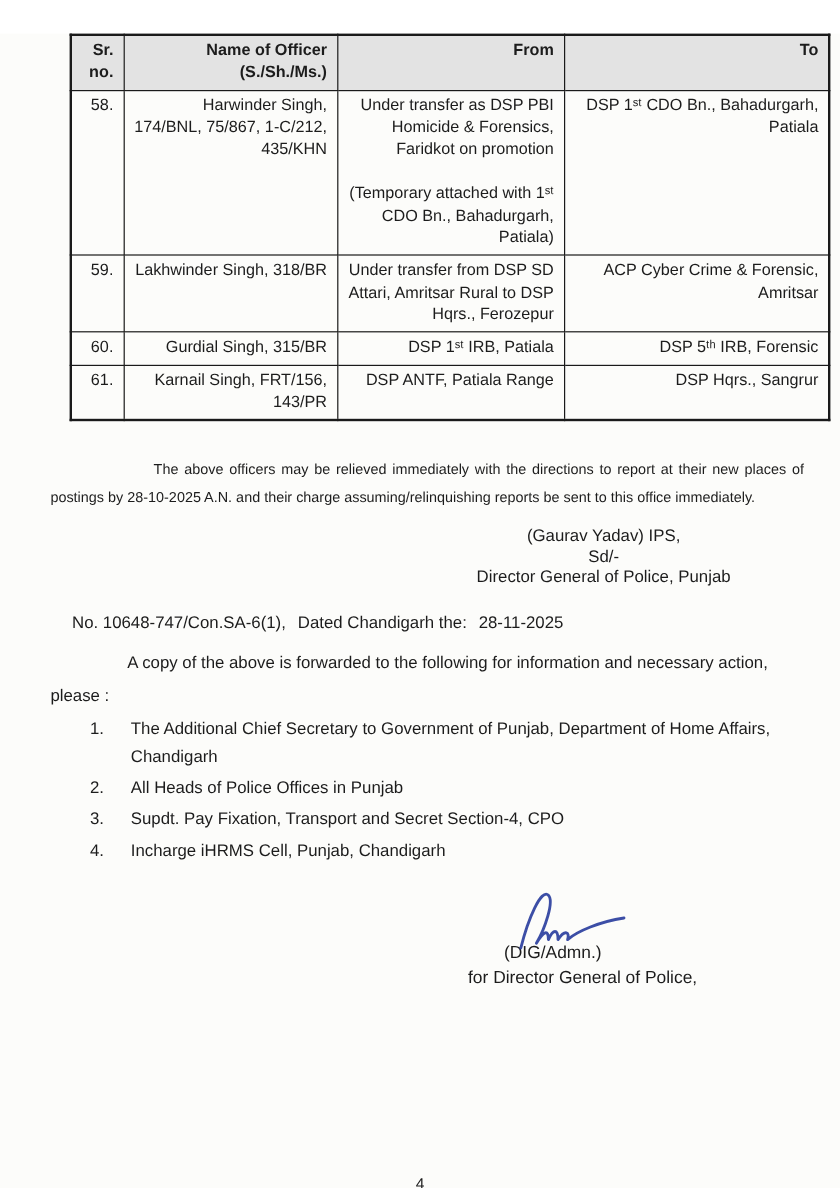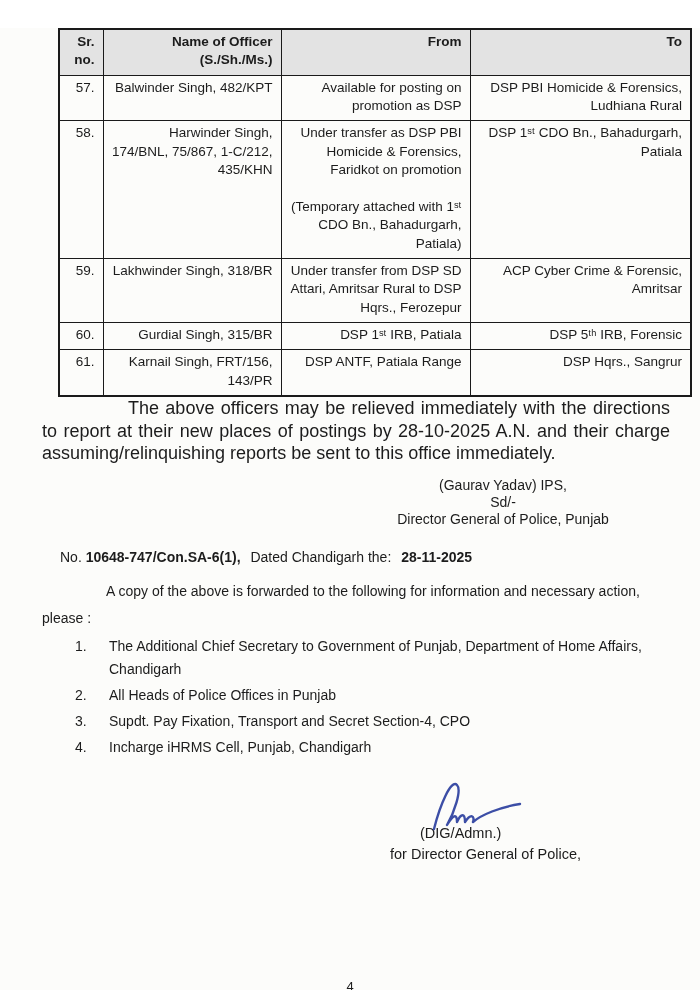--- a/index.html
+++ b/index.html
@@ -33,31 +33,32 @@
   }
   table.transfer{border:2px solid var(--line);}
   table.transfer th{
     background:var(--header-bg);
     font-weight:bold;font-size:13.5px;
   }
   td.c-sr,th.c-sr{padding-left:6px;}
   
   .content{margin:0 30px 0 42px;}
   .para1{
-    font-size:18px;line-height:22.4px;
+    margin-top:29px;
+    font-size:12px;line-height:22.4px;
     text-align:justify;text-indent:86px;
   }
   .sig1{
     margin:13px 32px 0 auto;width:270px;
     text-align:center;font-size:14px;line-height:16.8px;
   }
   .refline{
     margin:21px 0 0 18px;font-size:14px;
   }
-  .refline .b{font-weight:bold;}
+  .refline .b{font-weight:normal;}
   .refline .gap{display:inline-block;width:6px;}
   .para2{
     margin-top:13px;
     font-size:14px;line-height:27px;
     text-indent:64px;white-space:pre-line;
   }
   .copy-list{margin-top:3px;}
   .list-row{
     display:flex;align-items:flex-start;
     font-size:14px;line-height:23px;margin-bottom:3px;
@@ -99,26 +100,20 @@
       <tr>
         <th class="c-sr">Sr.
 no.</th>
         <th>Name of Officer
 (S./Sh./Ms.)</th>
         <th>From</th>
         <th>To</th>
       </tr>
     </thead>
     <tbody id="table-body">
-        <tr>
-          <td class="c-sr">57.</td>
-          <td>Balwinder Singh, 482/KPT</td>
-          <td>Available for posting on promotion as DSP</td>
-          <td>DSP PBI Homicide &amp; Forensics, Ludhiana Rural</td>
-        </tr>
         <tr>
           <td class="c-sr">58.</td>
           <td>Harwinder Singh, 174/BNL, 75/867, 1-C/212, 435/KHN</td>
           <td>Under transfer as DSP PBI Homicide &amp; Forensics, Faridkot on promotion
 
 (Temporary attached with 1ˢᵗ CDO Bn., Bahadurgarh, Patiala)</td>
           <td>DSP 1ˢᵗ CDO Bn., Bahadurgarh, Patiala</td>
         </tr>
         <tr>
           <td class="c-sr">59.</td>

